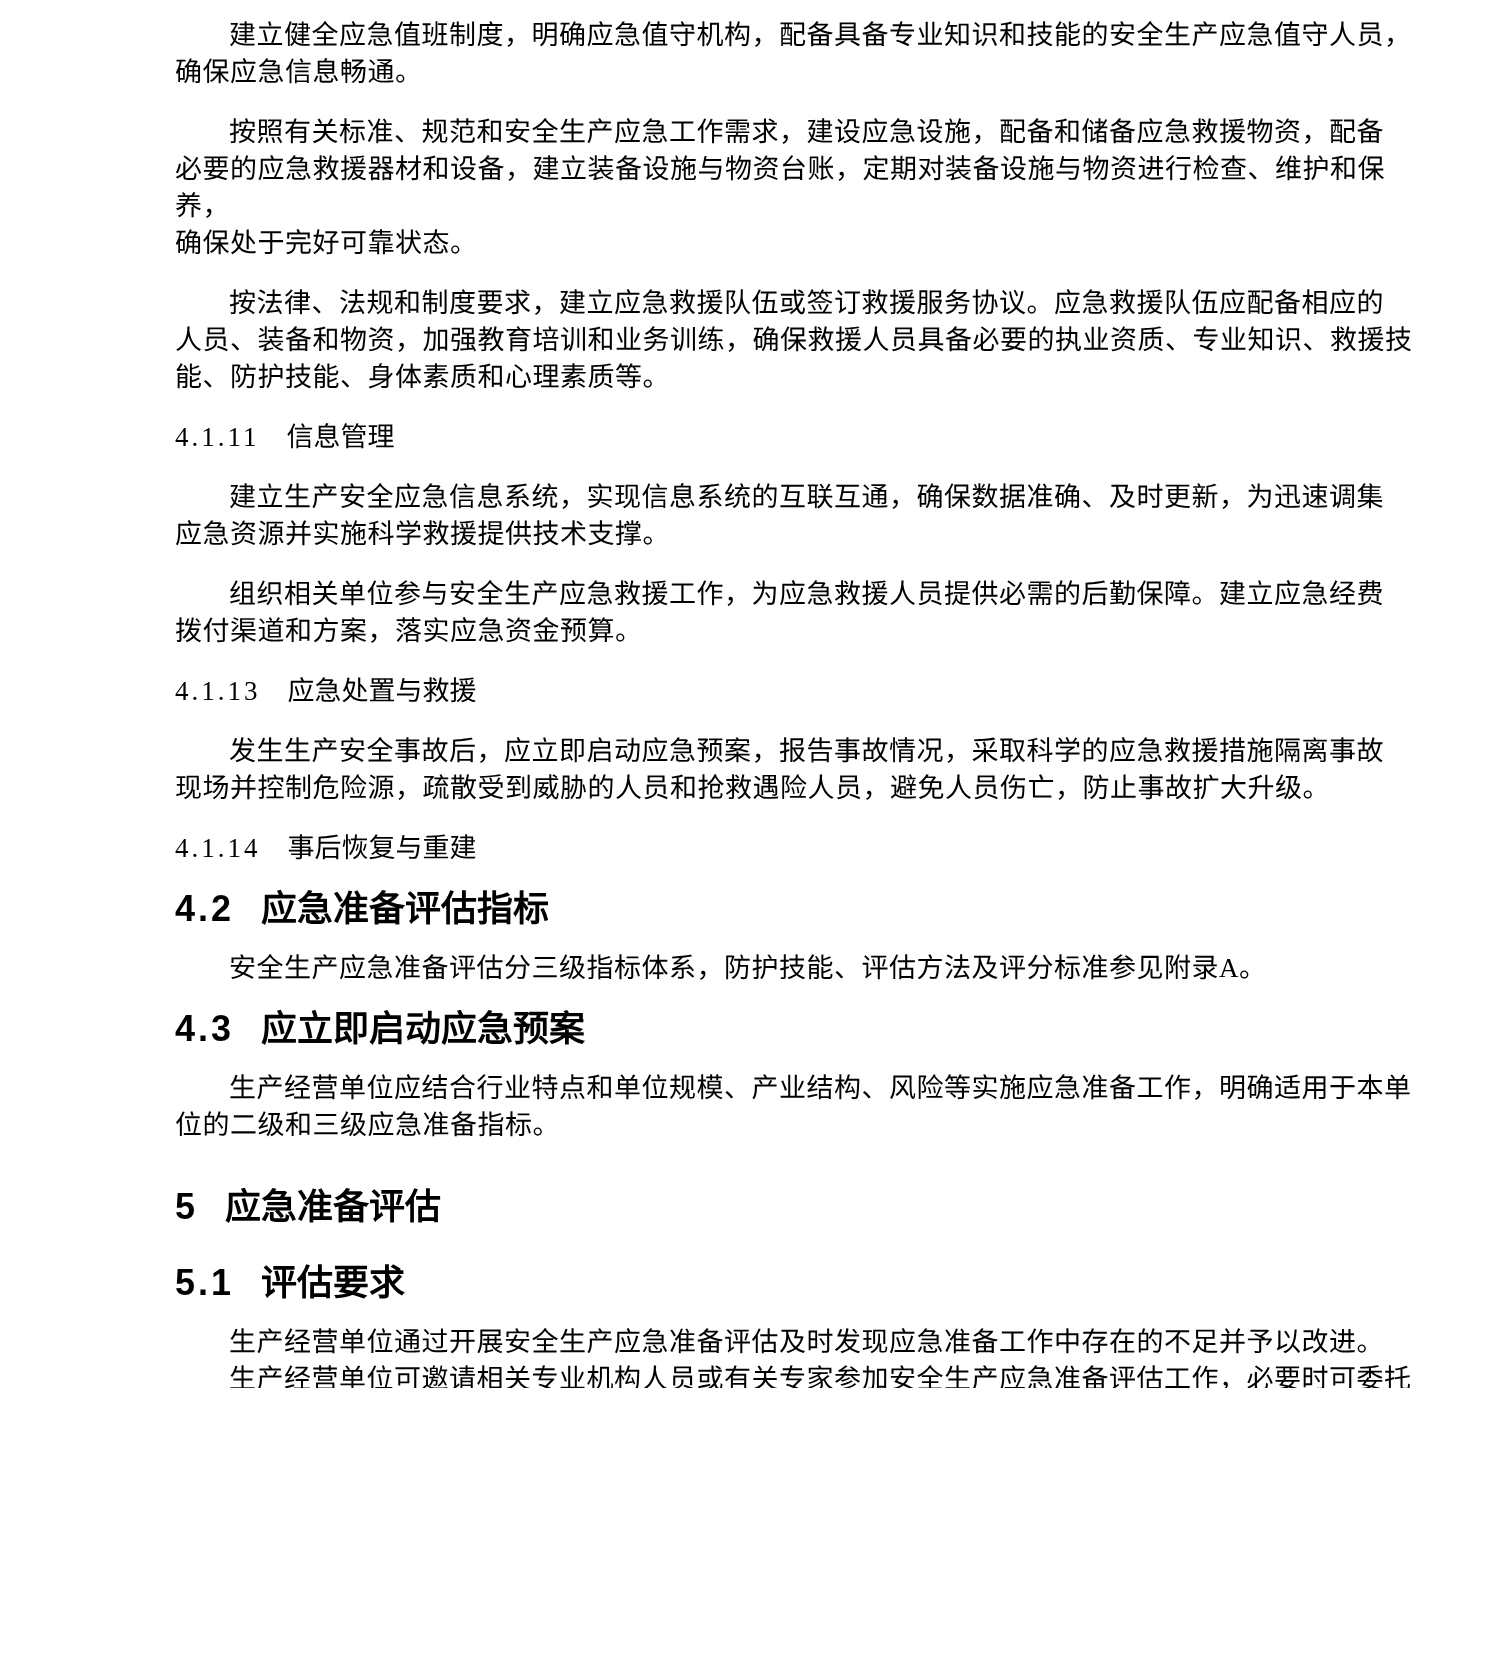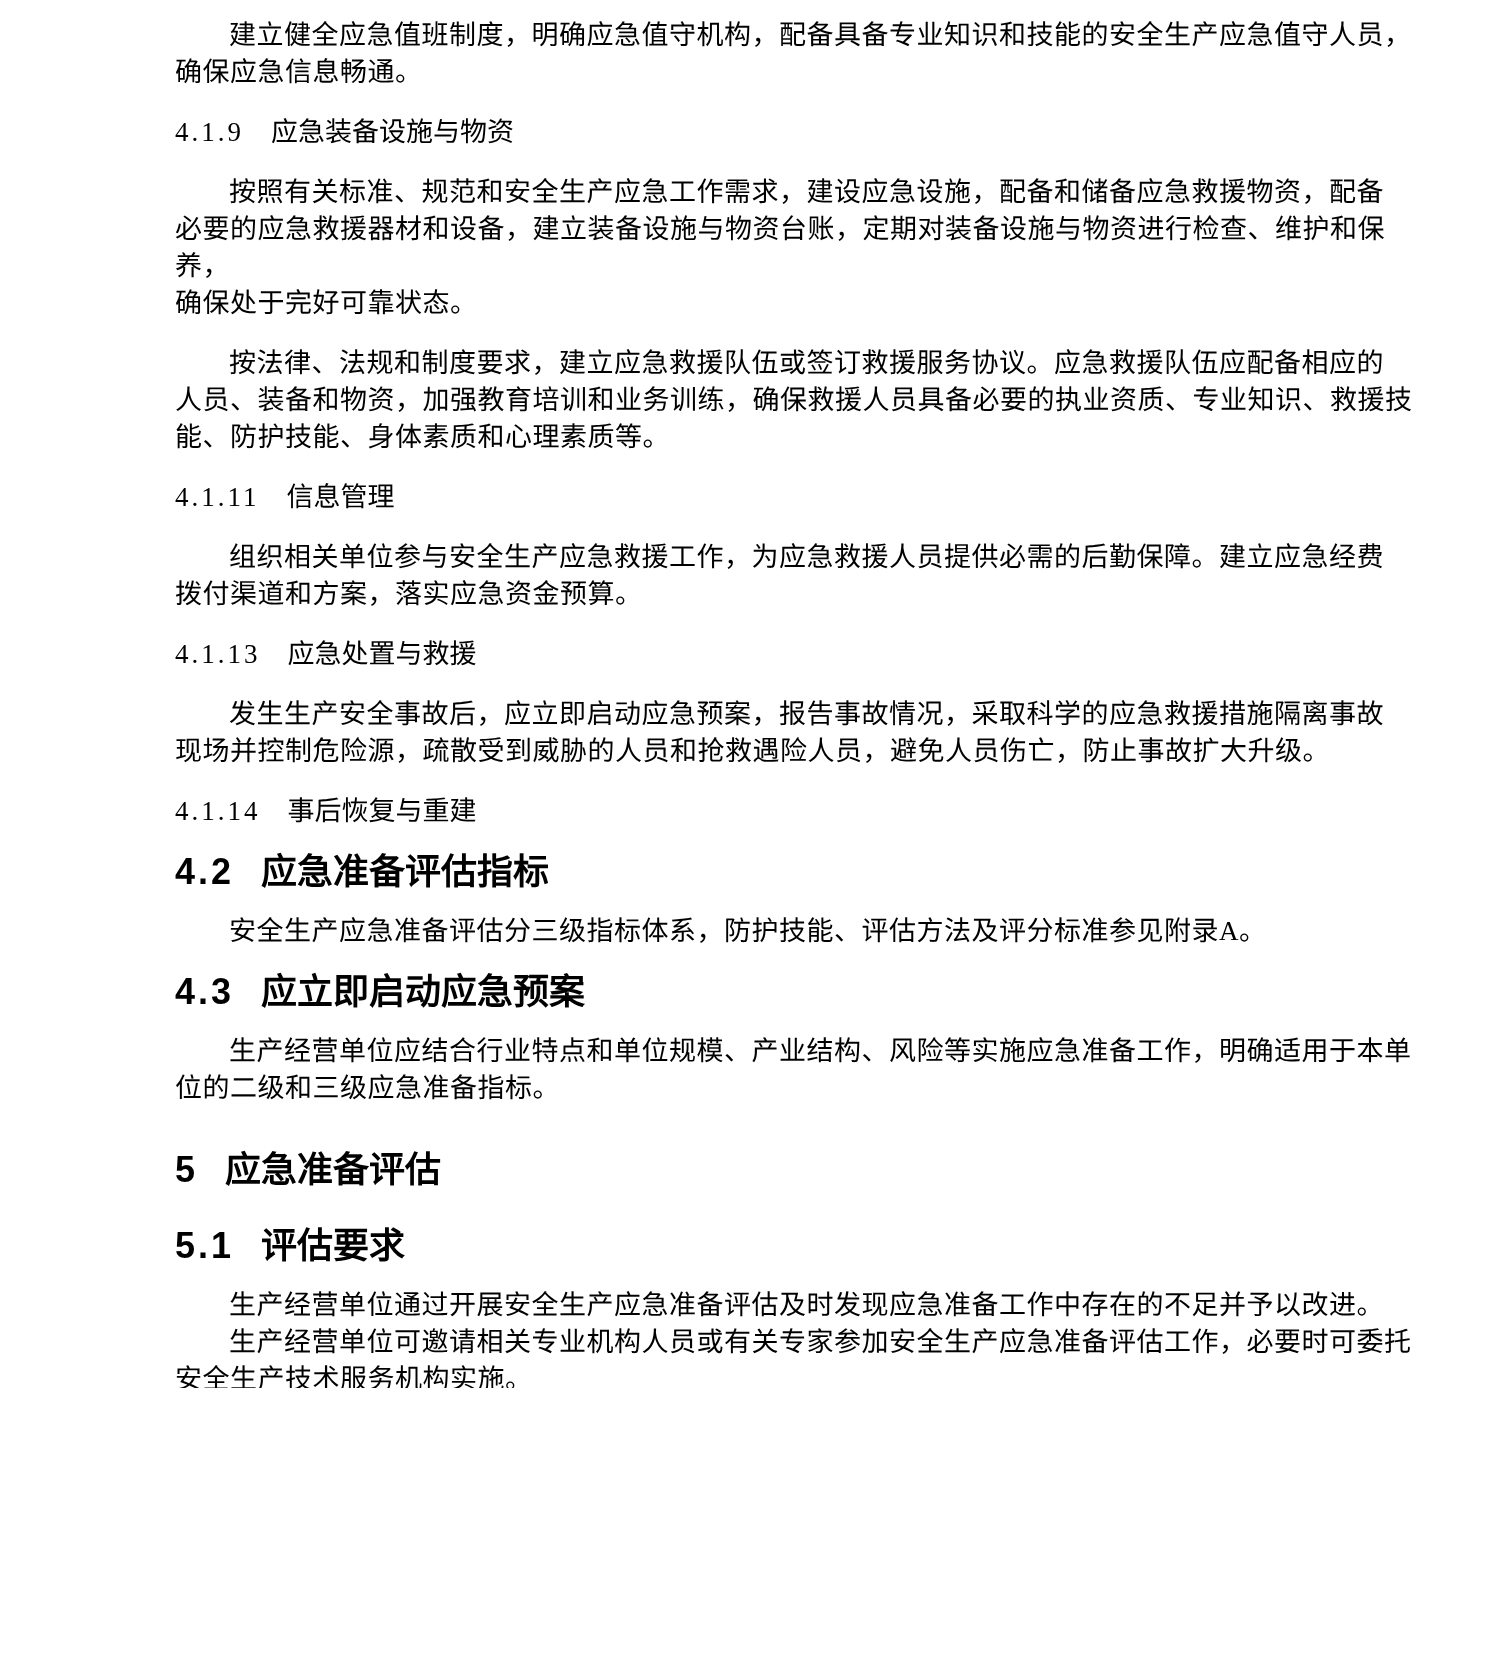--- a/index.html
+++ b/index.html
@@ -68,33 +68,34 @@
 </style>
 </head>
 <body>
 
 <div class="page">
   <div class="content">
 
     <p class="para">建立健全应急值班制度，明确应急值守机构，配备具备专业知识和技能的安全生产应急值守人员，
 确保应急信息畅通。</p>
 
-    <div class="h h-plain"><span class="num">4.1.9</span><span>应急装备设施与物资</span></div>
 
     <p class="para">按照有关标准、规范和安全生产应急工作需求，建设应急设施，配备和储备应急救援物资，配备
 必要的应急救援器材和设备，建立装备设施与物资台账，定期对装备设施与物资进行检查、维护和保养，
 确保处于完好可靠状态。</p>
 
 
     <p class="para">按法律、法规和制度要求，建立应急救援队伍或签订救援服务协议。应急救援队伍应配备相应的
 人员、装备和物资，加强教育培训和业务训练，确保救援人员具备必要的执业资质、专业知识、救援技
 能、防护技能、身体素质和心理素质等。</p>
 
     <div class="h h-plain"><span class="num">4.1.11</span><span>信息管理</span></div>
 
+    <p class="para">建立生产安全应急信息系统，实现信息系统的互联互通，确保数据准确、及时更新，为迅速调集
+应急资源并实施科学救援提供技术支撑。</p>
 
 
     <p class="para">组织相关单位参与安全生产应急救援工作，为应急救援人员提供必需的后勤保障。建立应急经费
 拨付渠道和方案，落实应急资金预算。</p>
 
     <div class="h h-plain"><span class="num">4.1.13</span><span>应急处置与救援</span></div>
 
     <p class="para">发生生产安全事故后，应立即启动应急预案，报告事故情况，采取科学的应急救援措施隔离事故
 现场并控制危险源，疏散受到威胁的人员和抢救遇险人员，避免人员伤亡，防止事故扩大升级。</p>
 

